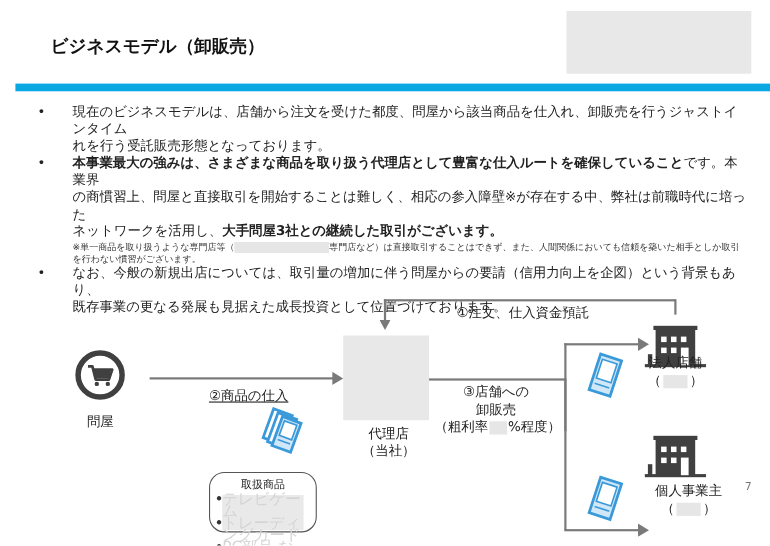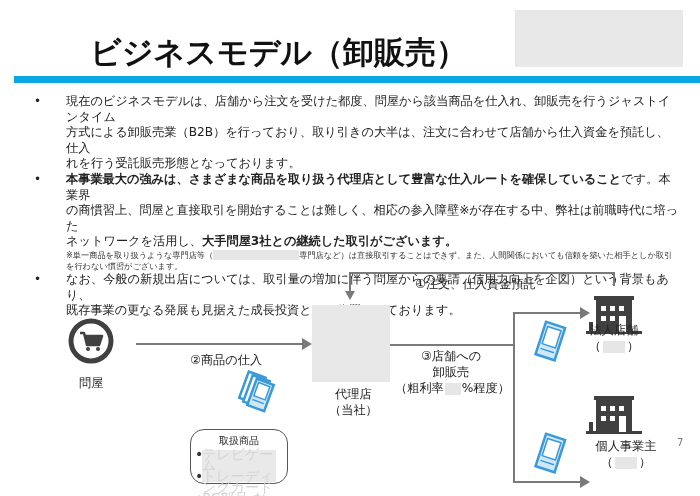--- a/index.html
+++ b/index.html
@@ -1,22 +1,22 @@
 <!DOCTYPE html>
 <html><head>
 <meta charset="utf-8">
 <style>
   html, body { margin: 0; padding: 0; }
   body {
     width: 700px; height: 496px; background: #ffffff; position: relative; overflow: hidden;
     font-family: "DejaVu Sans", "Liberation Sans", sans-serif; color: #222;
   }
   .title {
-    position: absolute; left: 46px; top: 32px; font-size: 31px; font-weight: bold; letter-spacing: 0px;
-    color: #111; white-space: nowrap; margin-left: 44px;
+    position: absolute; left: 46px; top: 32px; font-size: 16px; font-weight: bold; letter-spacing: 0px;
+    color: #111; white-space: nowrap;
   }
   .logo-placeholder {
     position: absolute; left: 515px; top: 10px; width: 168px; height: 57px; background: #e8e8e8;
   }
   .title-rule {
     position: absolute; left: 14px; top: 76px; width: 686px; height: 7px; background: #0aa8e2;
   }
   .bullets { position: absolute; left: 30px; top: 94px; width: 650px; font-size: 12.2px; line-height: 15.6px; }
   .bullet { position: relative; padding-left: 36px; }
   .bullet .dot { position: absolute; left: 4px; top: 0; font-size: 12px; }
@@ -42,21 +42,20 @@
 <body>
 
 <div class="title">ビジネスモデル（卸販売）</div>
 <div class="logo-placeholder"></div>
 <div class="title-rule"></div>
 
 <div class="bullets">
   <div class="bullet">
     <span class="dot">•</span>
     <div>現在のビジネスモデルは、店舗から注文を受けた都度、問屋から該当商品を仕入れ、卸販売を行うジャストインタイム</div>
-    <div>方式による卸販売業（B2B）を行っており、取り引きの大半は、注文に合わせて店舗から仕入資金を預託し、仕入</div>
     <div>れを行う受託販売形態となっております。</div>
   </div>
   <div class="bullet">
     <span class="dot">•</span>
     <div><b>本事業最大の強みは、さまざまな商品を取り扱う代理店として豊富な仕入ルートを確保していること</b><span>です。本業界</span></div>
     <div>の商慣習上、問屋と直接取引を開始することは難しく、相応の参入障壁※が存在する中、弊社は前職時代に培った</div>
     <div><span>ネットワークを活用し、</span><b>大手問屋3社との継続した取引がございます。</b></div>
     <div class="note">
       <span>※単一商品を取り扱うような専門店等（</span><span class="redact" style="width:86px;height:10px;"></span><span>専門店など）は直接取引することはできず、また、人間関係においても信頼を築いた相手としか取引</span>
     </div>
@@ -77,21 +76,21 @@
     <rect x="18" y="18" width="14" height="8" fill="#404040"></rect>
     <circle cx="20" cy="31" r="2" fill="#404040"></circle>
     <circle cx="30" cy="31" r="2" fill="#404040"></circle>
   </svg>
   <div class="lbl" style="left:79px;top:115px;">問屋</div>
 
   <div class="line" style="left:136px;top:83px;width:168px;height:2px;"></div>
   <svg style="position:absolute;left:302px;top:78px;" width="10" height="12">
       <polygon points="0,0 10,6 0,12" fill="#7a7a7a"></polygon>
     </svg>
-  <div class="lbl" style="left:190px;top:92px;">②商品の仕入</div>
+  <div class="lbl" style="left:190px;top:92px;text-decoration:underline;">②商品の仕入</div>
 
   <svg style="position:absolute;left:234px;top:368px;position:absolute;" width="0" height="0"></svg>
   <svg style="position:absolute;left:236px;top:110px;" width="44" height="46" viewBox="0 0 44 46">
     <g transform="rotate(20 22 23)">
       <rect x="6" y="6" width="18" height="28" fill="#ffffff" stroke="#3a9ad9" stroke-width="2.5"></rect>
       <rect x="11" y="8" width="18" height="28" fill="#ffffff" stroke="#3a9ad9" stroke-width="2.5"></rect>
       <rect x="16" y="10" width="18" height="28" fill="#cfe7f7" stroke="#3a9ad9" stroke-width="2.5"></rect>
       <rect x="19" y="13" width="12" height="14" fill="#ffffff" stroke="#3a9ad9" stroke-width="1.5"></rect>
       <line x1="19" y1="31" x2="31" y2="31" stroke="#3a9ad9" stroke-width="1.5"></line>
     </g>

